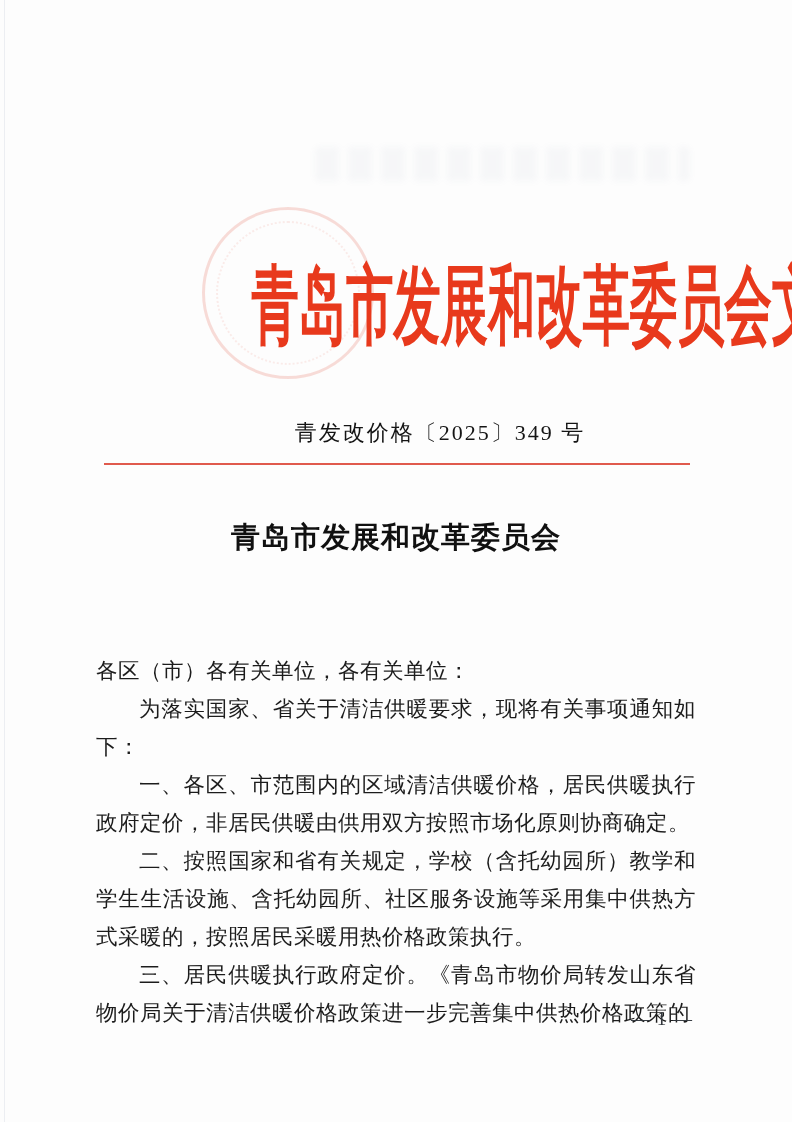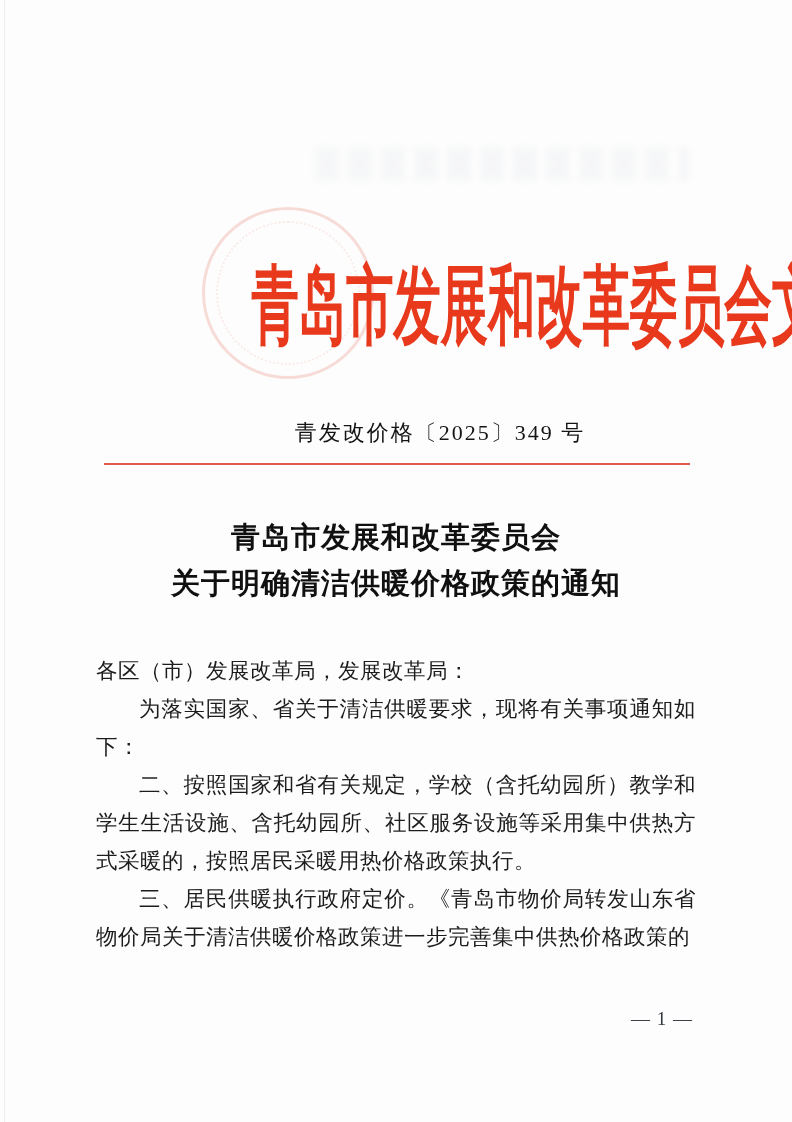--- a/index.html
+++ b/index.html
@@ -150,25 +150,25 @@
   <div class="masthead">
     <span class="masthead-inner">青岛市发展和改革委员会文件</span>
   </div>
 
   <div class="docnum">青发改价格〔2025〕349 号</div>
 
   <div class="redrule"></div>
 
   <div class="notice-title">
     <div>青岛市发展和改革委员会</div>
-    <div>关于明确清洁供暖价格政策的通知</div>
   </div>
 
   <div class="body">
-    <p>各区（市）发展改革局，发展改革局：</p>
+    <p>各区（市）各有关单位，各有关单位：</p>
     <p class="indent">为落实国家、省关于清洁供暖要求，现将有关事项通知如下：</p>
+    <p class="indent">一、各区、市范围内的区域清洁供暖价格，居民供暖执行政府定价，非居民供暖由供用双方按照市场化原则协商确定。</p>
     <p class="indent">二、按照国家和省有关规定，学校（含托幼园所）教学和学生生活设施、含托幼园所、社区服务设施等采用集中供热方式采暖的，按照居民采暖用热价格政策执行。</p>
     <p class="indent">三、居民供暖执行政府定价。《青岛市物价局转发山东省物价局关于清洁供暖价格政策进一步完善集中供热价格政策的</p>
   </div>
 
   <div class="pagenum">— 1 —</div>
 
 </div>
 
 </body></html>

